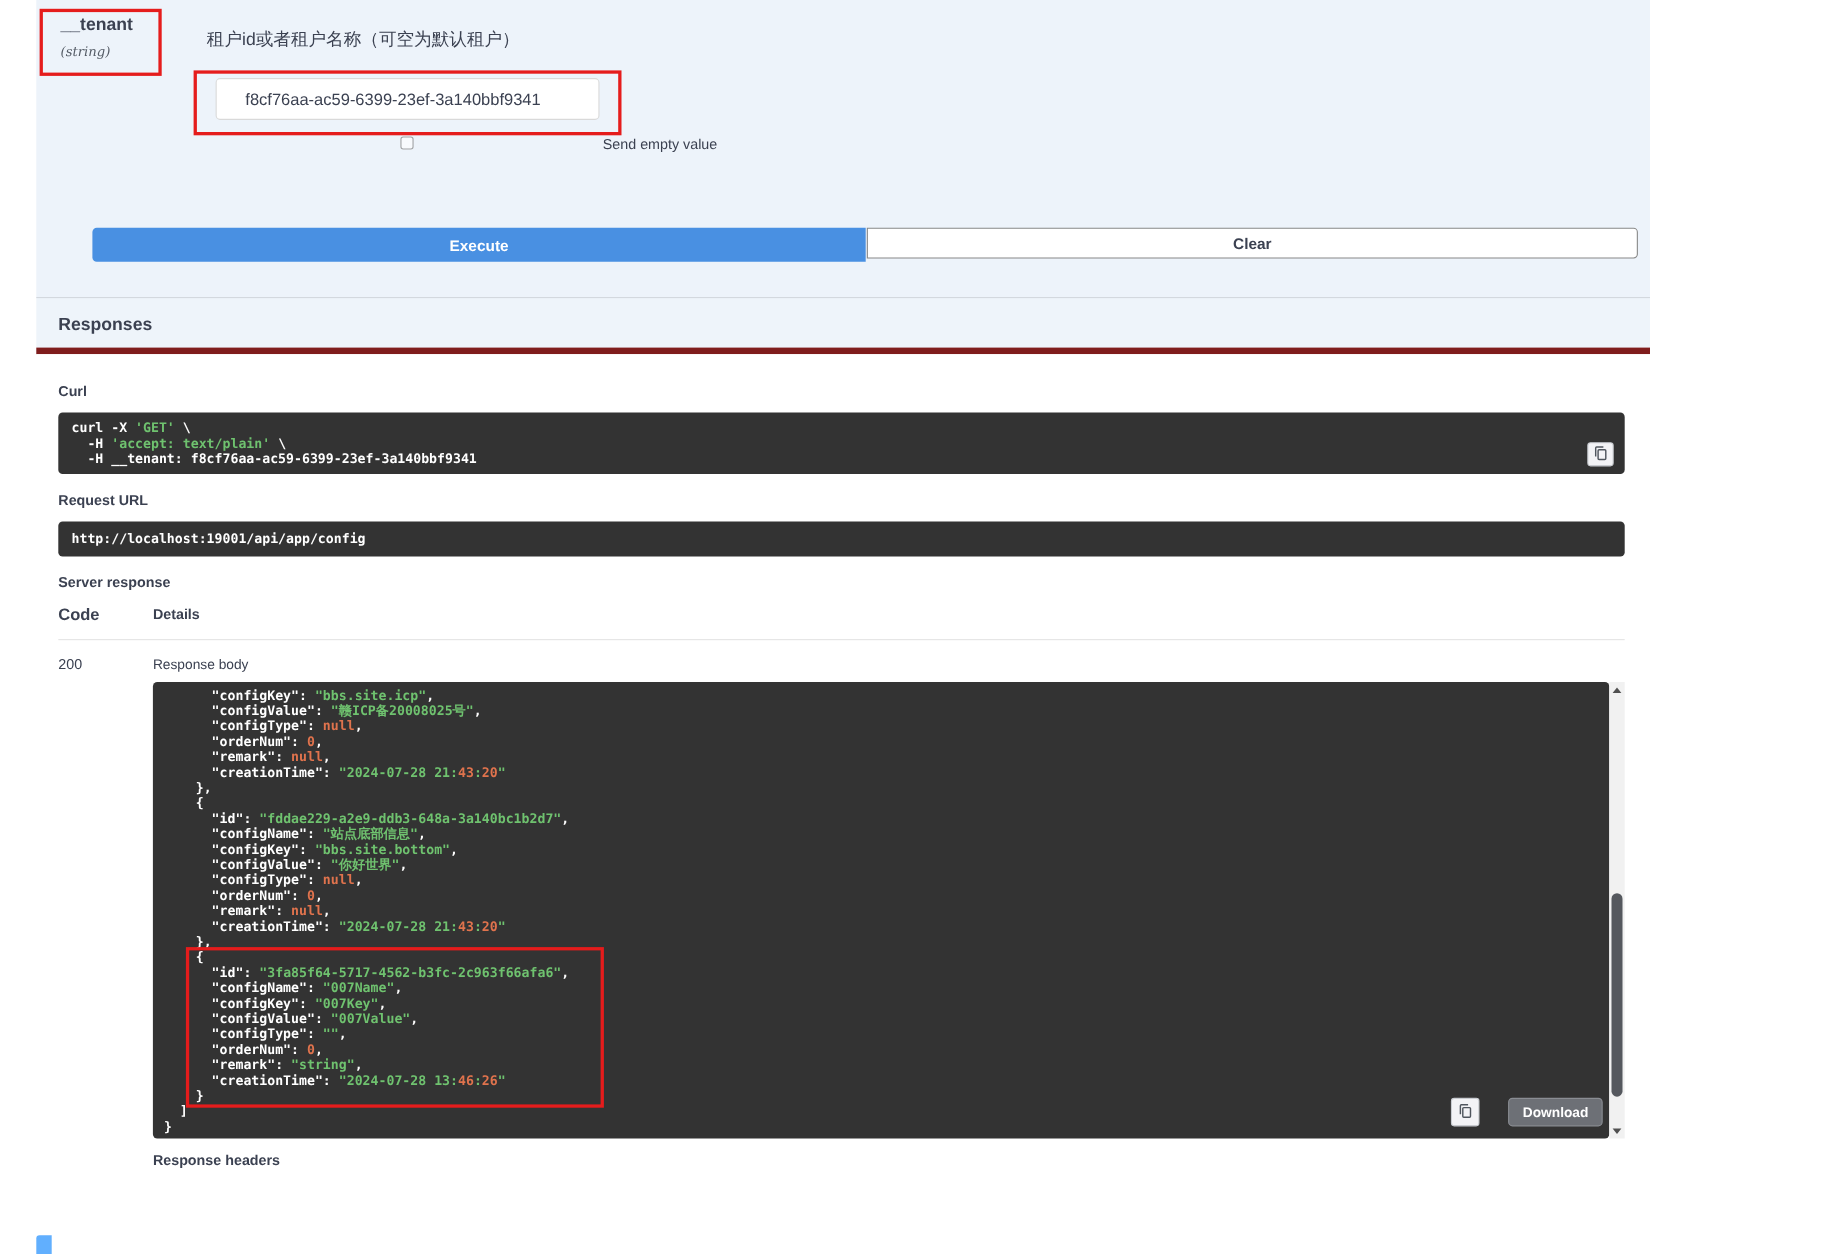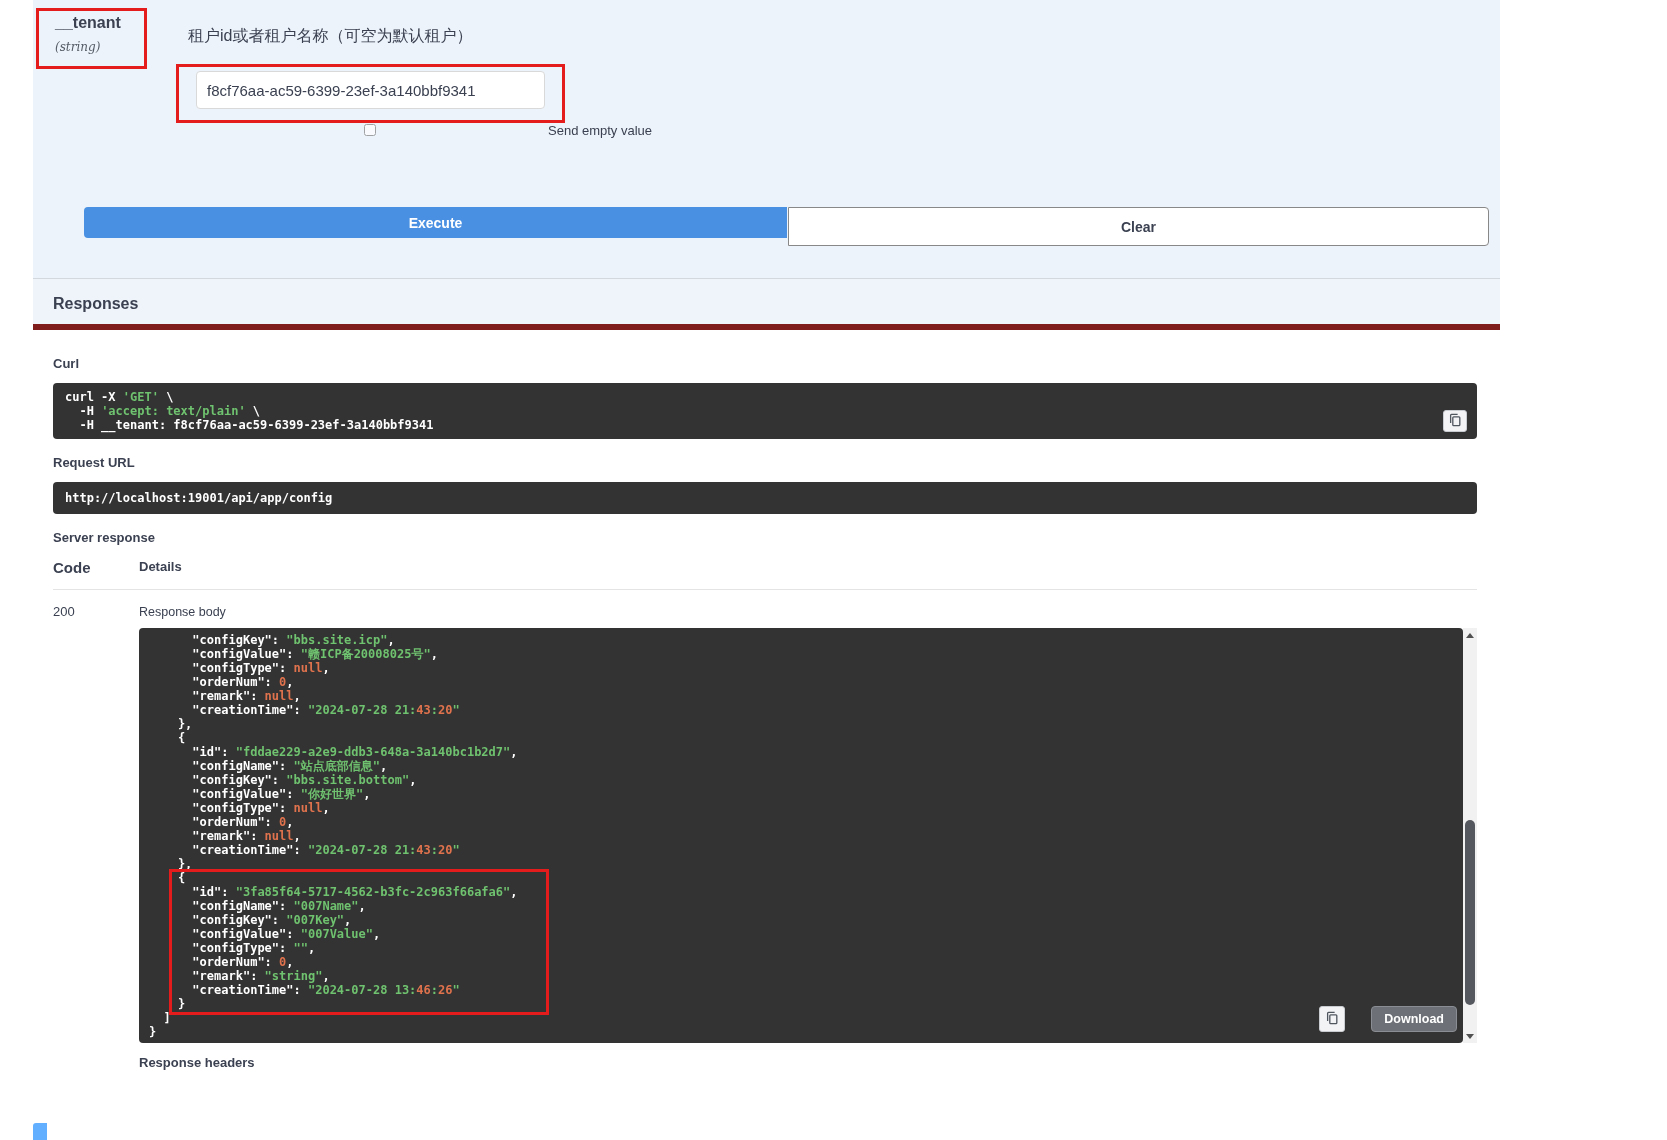--- a/index.html
+++ b/index.html
@@ -17,35 +17,35 @@
   .params-section { background: #edf3fa; padding: 12px 0 32px 22px; }
   .param-row { display: flex; }
   .param-name-col { width: 133px; flex: none; padding-top: 2px; }
   .param-name { font-size: 16px; font-weight: bold; color: #3b4151; }
   .param-in { font-size: 12px; font-style: italic; font-family: "DejaVu Serif", serif; color: #555c66; margin-top: 8px; }
   .param-value-col { flex: 1; }
   .param-desc { font-size: 16px; color: #3b4151; margin-top: 14px; }
   .param-input {
     display: block; margin-top: 24px; margin-left: 8px;
     width: 349px; height: 38px; border: 1px solid #d9d9d9; border-radius: 4px;
-    font-size: 15px; color: #3b4151; padding: 0 10px; background: #fff; outline: none;
+    font-size: 15px; color: #3b4151; padding: 0 26px; background: #fff; outline: none;
     font-family: "Liberation Sans", sans-serif;
   }
   .empty-row { display: flex; align-items: center; margin-top: 12px; height: 18px; }
   .empty-check { width: 12px; height: 12px; margin-left: 176px; opacity: .65; }
   .empty-label { font-size: 13px; font-weight: normal; color: #3b4151; margin-left: 172px; }
 
   .btn-row { display: flex; margin-top: 68px; margin-left: 29px; width: 1405px; }
   .btn-execute {
     width: 703px; height: 31px; background: #4990e2; color: #fff;
     font-weight: bold; font-size: 14px; border: none; border-radius: 4px 0 0 4px;
     font-family: "Liberation Sans", sans-serif; cursor: pointer;
   }
   .btn-clear {
-    width: 701px; height: 39px; margin-left: 1px; background: #ffffff; color: #3b4151;
+    width: 701px; height: 28px; margin-left: 1px; background: #ffffff; color: #3b4151;
     font-weight: bold; font-size: 14px; border: 1px solid #888; border-radius: 0 4px 4px 0;
     font-family: "Liberation Sans", sans-serif; cursor: pointer;
   }
 
   
   .responses-header {
     background: #eef4fa; border-top: 1px solid #d3d8de; border-bottom: 6px solid #7f1d1d;
     padding: 16px 20px; height: 52px;
   }
   .responses-header h4 { font-size: 16px; font-weight: bold; color: #3b4151; }

